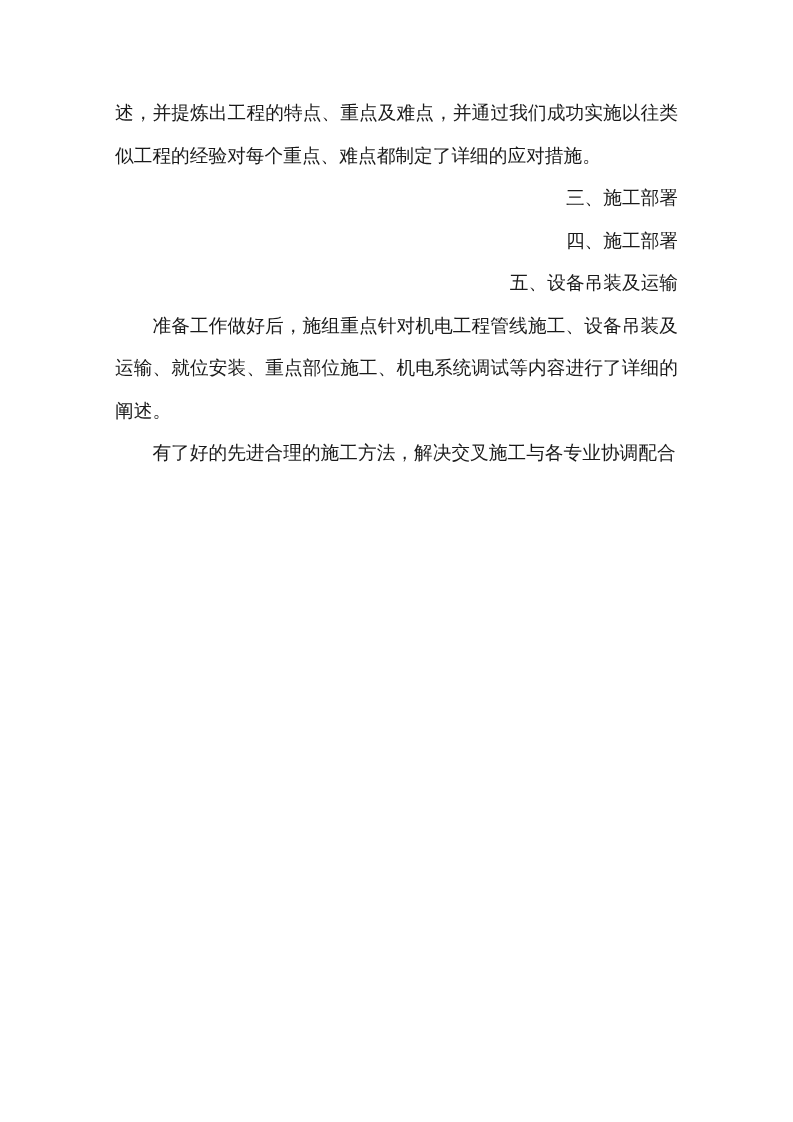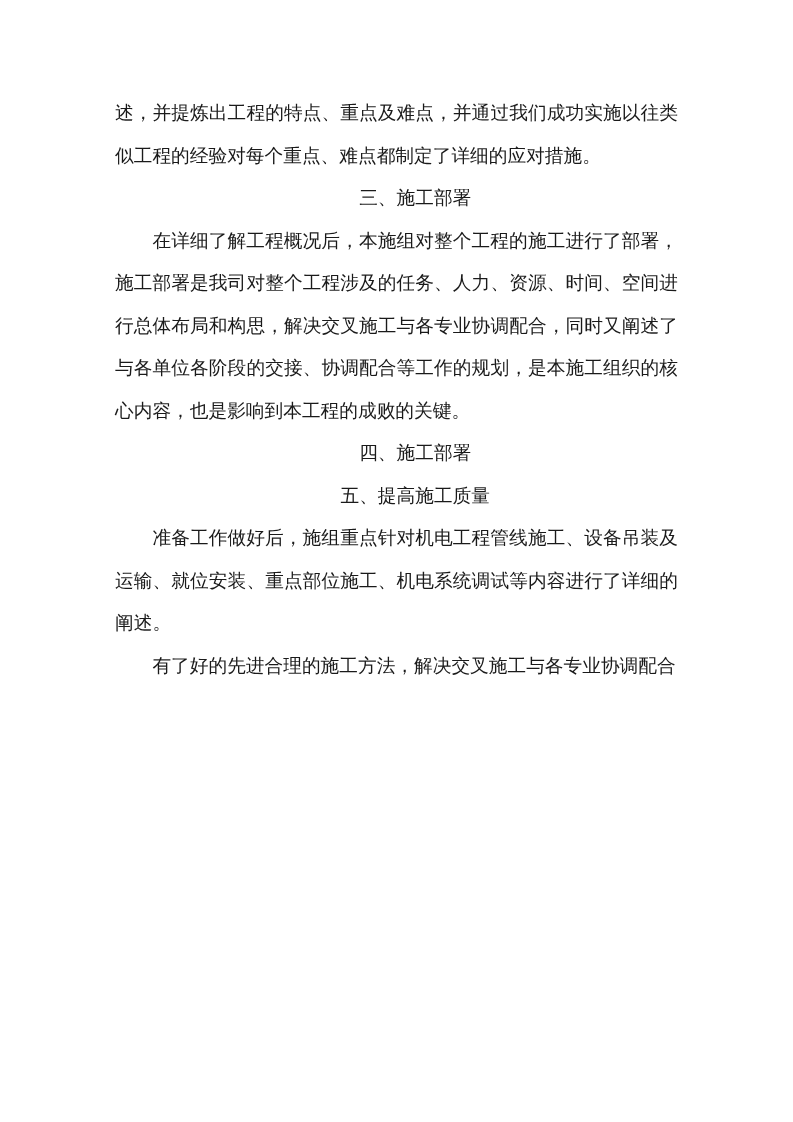--- a/index.html
+++ b/index.html
@@ -27,40 +27,39 @@
     font-size: 18.7px;
     line-height: 42.5px;
     text-align: justify;
     text-indent: 2em;
     letter-spacing: 0;
   }
   .content .block.no-indent {
     text-indent: 0;
   }
   .content .block.heading {
-    text-align: center;
+    text-align: right;
   }
   .footer {
     position: absolute;
     left: 0;
     right: 0;
     top: 1024px;
     text-align: right;
     font-size: 19px;
     line-height: 42.5px;
     color: #1a1a1a;
   }
 </style>
 </head>
 <body>
 
 <div class="page">
   <div class="content">
     <p class="block no-indent">述，并提炼出工程的特点、重点及难点，并通过我们成功实施以往类似工程的经验对每个重点、难点都制定了详细的应对措施。</p>
     <p class="block heading">三、施工部署</p>
-    <p class="block">在详细了解工程概况后，本施组对整个工程的施工进行了部署，施工部署是我司对整个工程涉及的任务、人力、资源、时间、空间进行总体布局和构思，解决交叉施工与各专业协调配合，同时又阐述了与各单位各阶段的交接、协调配合等工作的规划，是本施工组织的核心内容，也是影响到本工程的成败的关键。</p>
     <p class="block heading">四、施工部署</p>
-    <p class="block heading">五、提高施工质量</p>
+    <p class="block heading">五、设备吊装及运输</p>
     <p class="block">准备工作做好后，施组重点针对机电工程管线施工、设备吊装及运输、就位安装、重点部位施工、机电系统调试等内容进行了详细的阐述。</p>
     <p class="block">有了好的先进合理的施工方法，解决交叉施工与各专业协调配合</p>
   </div>
   <div class="footer">14</div>
 </div>
 
 </body></html>

